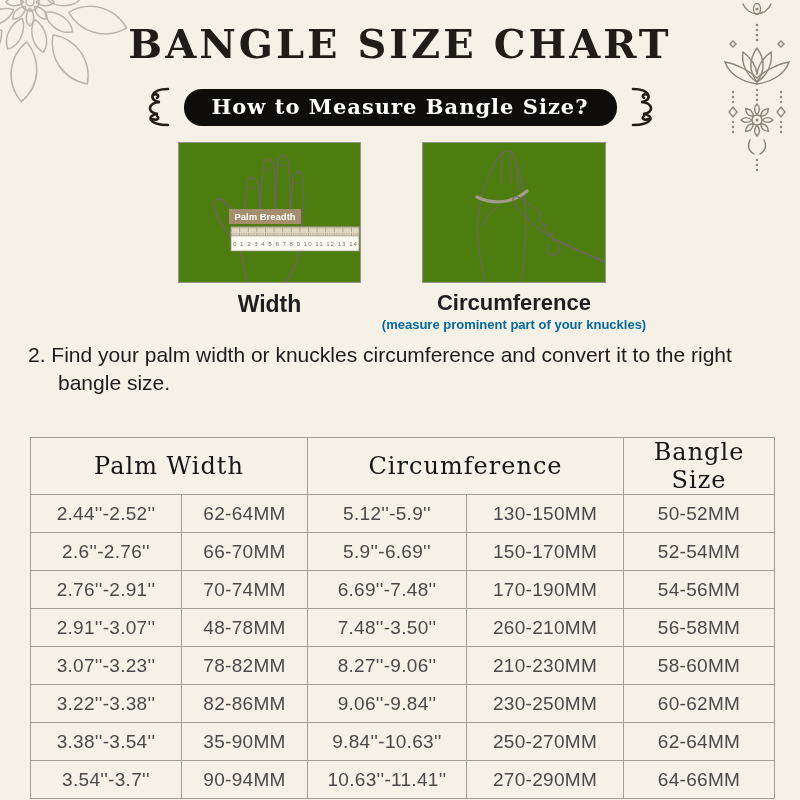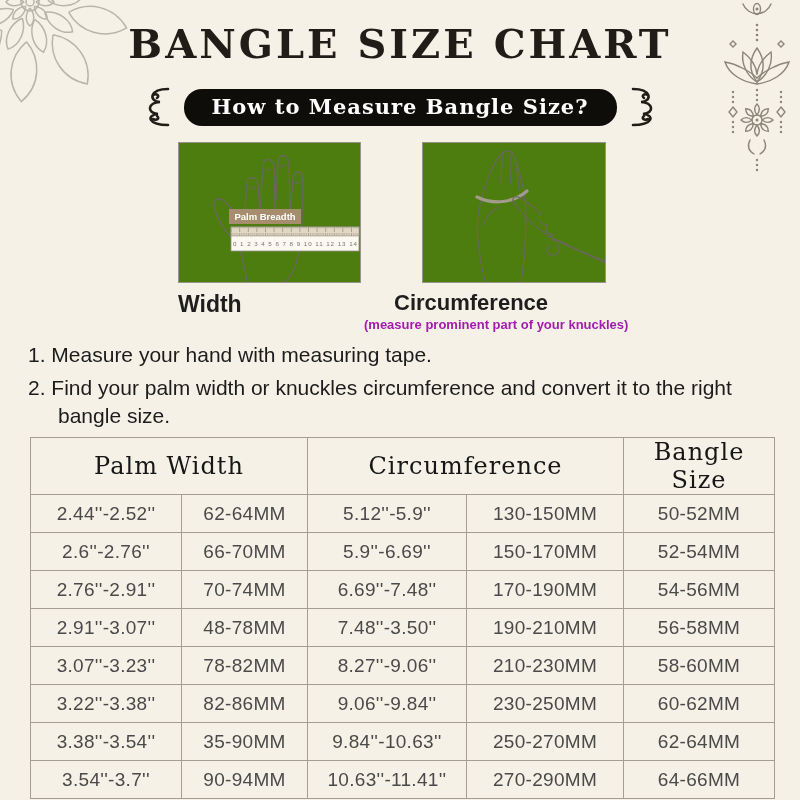--- a/index.html
+++ b/index.html
@@ -36,25 +36,25 @@
     letter-spacing:1px;border-radius:18px;padding:5px 28px 7px 28px;
   }
   
   .illus-box{
     position:absolute;top:142px;height:141px;background:#4d7c0f;
     border:1px solid #99948a;
   }
   .box-width{left:178px;width:183px;}
   .box-circ{left:422px;width:184px;}
   .caption{
-    position:absolute;font-weight:700;color:#1e1e1e;
+    position:absolute;text-align:center;font-weight:700;color:#1e1e1e;
   }
   .cap-width{left:178px;width:183px;top:291px;font-size:23px;}
   .cap-circ{left:394px;width:240px;top:290px;font-size:22px;}
-  .cap-note{left:364px;width:300px;top:317px;font-size:13px;font-weight:700;color:#a21caf;}
+  .cap-note{left:364px;width:300px;top:317px;font-size:13px;font-weight:700;color:#0369a1;}
   
   .instructions{position:absolute;left:28px;top:341px;width:748px;color:#1c1c1c;}
   .instr{font-size:21px;line-height:28px;padding-left:30px;text-indent:-30px;margin-bottom:5px;}
   
   table.size{
     position:absolute;left:30px;top:437px;width:744px;
     border-collapse:collapse;table-layout:fixed;
   }
   table.size th,table.size td{
     border:1px solid var(--table_border,#a39e91);text-align:center;
@@ -227,21 +227,20 @@
         <path d="M126 102 C 122 106, 124 112, 130 112 C 136 112, 138 106, 134 102"></path>
       </g>
     </svg>
   </div>
 
   <div class="caption cap-width">Width</div>
   <div class="caption cap-circ">Circumference</div>
   <div class="caption cap-note">(measure prominent part of your knuckles)</div>
 
   <div class="instructions">
-    <div class="instr">1. Measure your hand with measuring tape.</div>
     <div class="instr">2. Find your palm width or knuckles circumference and convert it to the right bangle size.</div>
   </div>
 
   <table class="size">
     <colgroup>
       <col style="width:151px">
         <col style="width:126px">
         <col style="width:159px">
       <col style="width:157px">
         <col style="width:151px">
@@ -272,21 +271,21 @@
           <td>2.76''-2.91''</td>
           <td>70-74MM</td>
           <td>6.69''-7.48''</td>
           <td>170-190MM</td>
           <td>54-56MM</td>
         </tr>
         <tr>
           <td>2.91''-3.07''</td>
           <td>48-78MM</td>
           <td>7.48''-3.50''</td>
-          <td>190-210MM</td>
+          <td>260-210MM</td>
           <td>56-58MM</td>
         </tr>
         <tr>
           <td>3.07''-3.23''</td>
           <td>78-82MM</td>
           <td>8.27''-9.06''</td>
           <td>210-230MM</td>
           <td>58-60MM</td>
         </tr>
         <tr>

